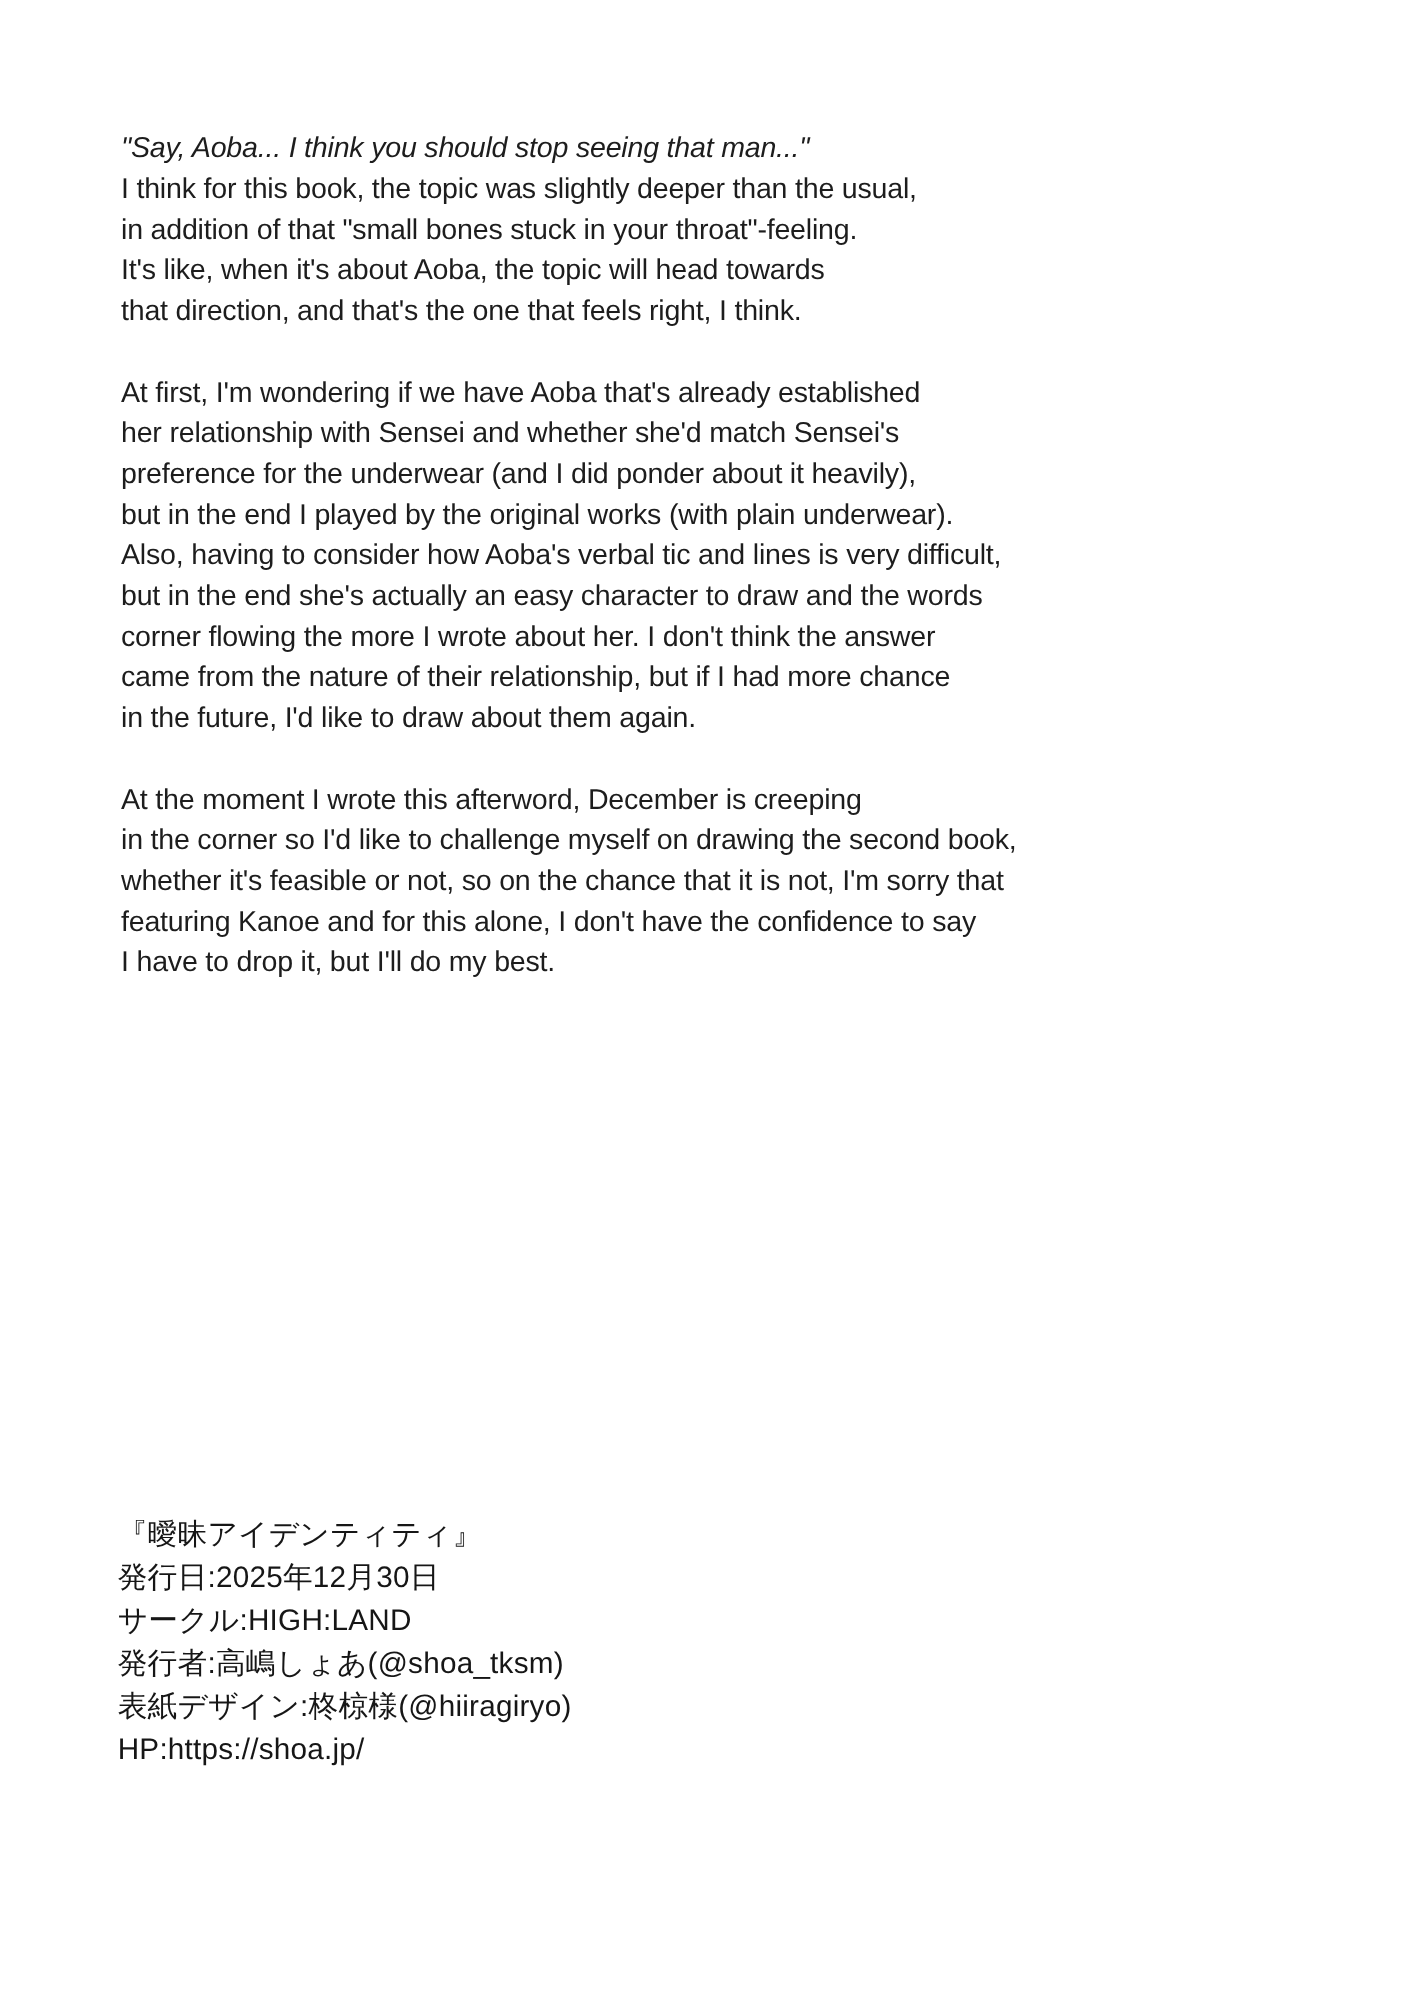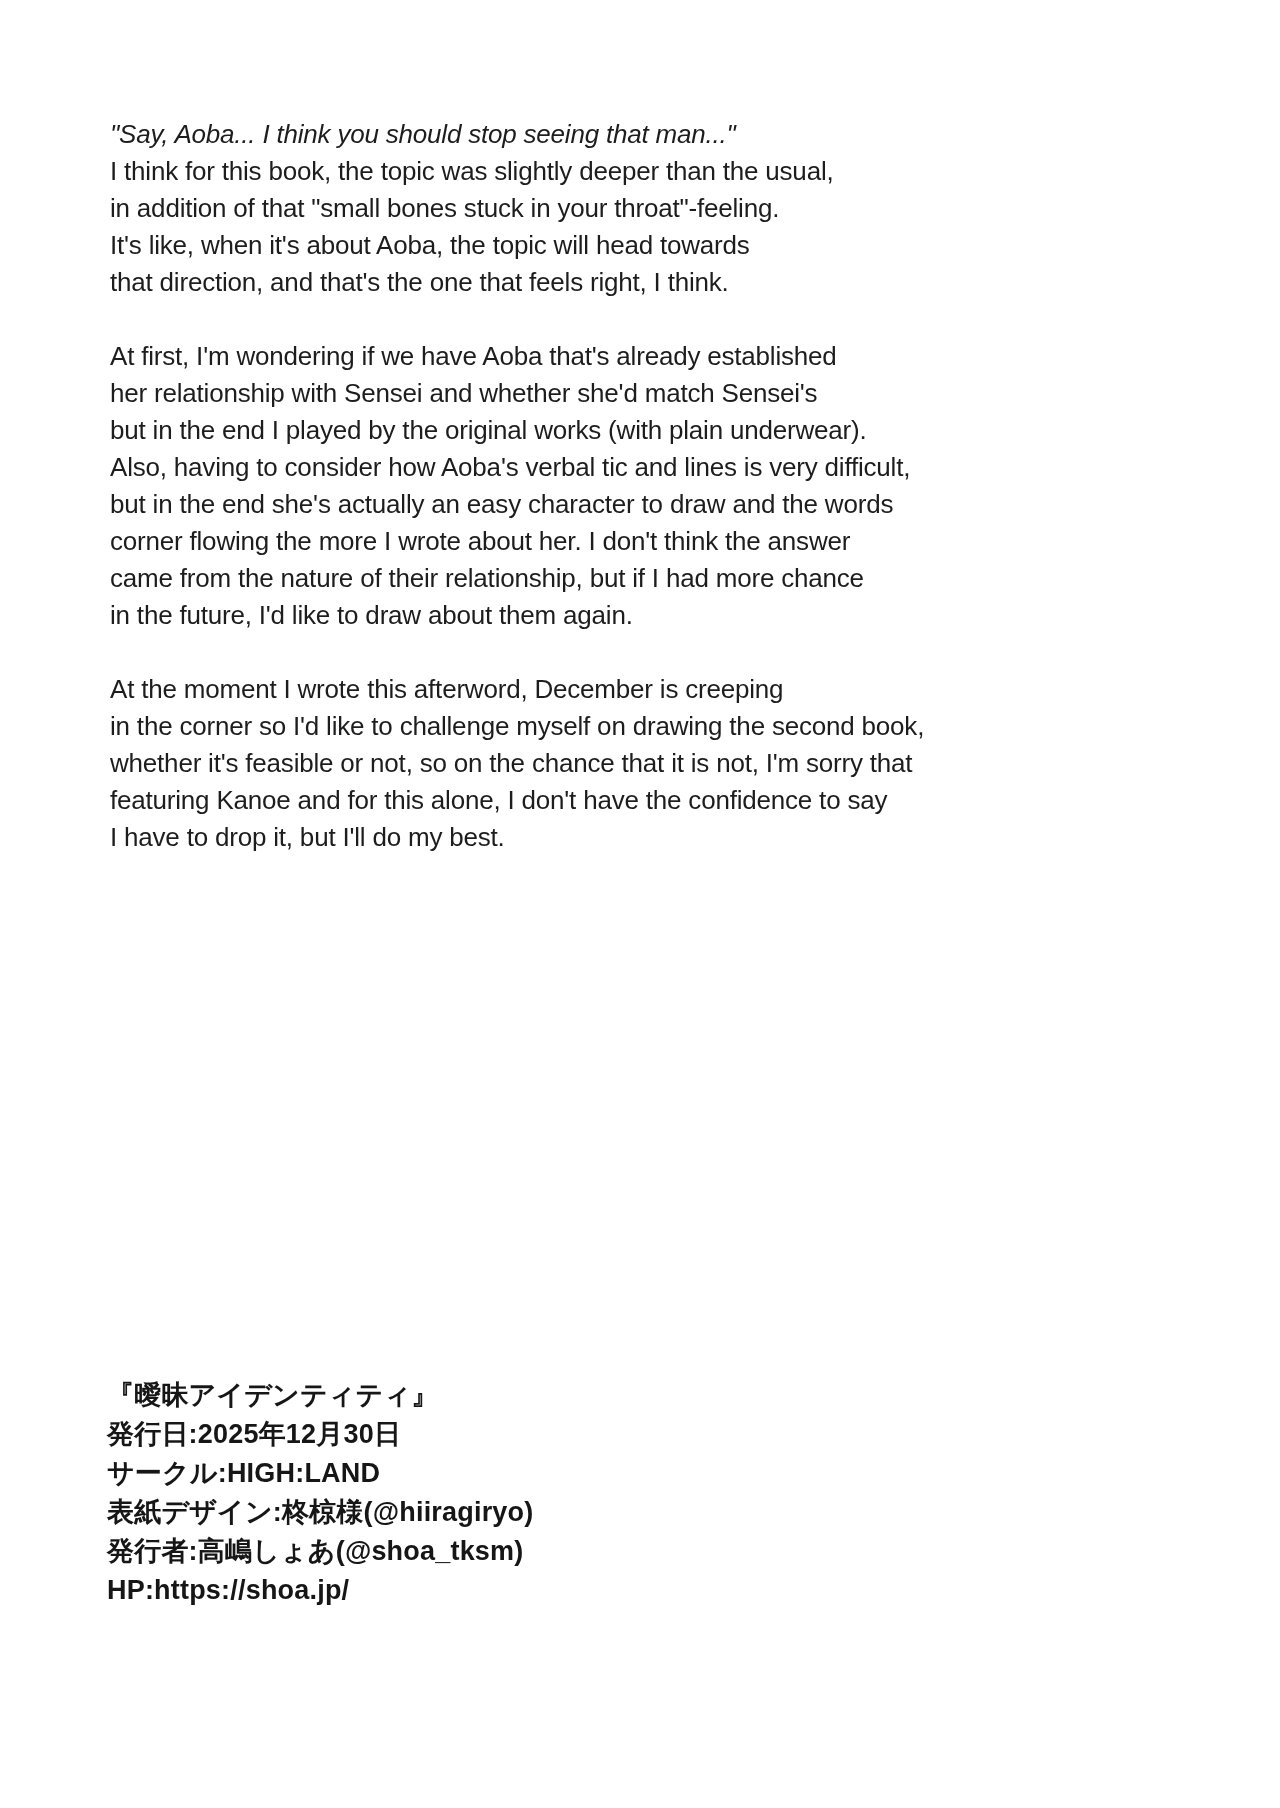--- a/index.html
+++ b/index.html
@@ -42,21 +42,21 @@
   .quote-line {
     font-style: italic;
   }
   .colophon {
     position: absolute;
     left: 107px;
     top: 1376px;
     color: #161616;
     font-size: 27px;
     line-height: 39px;
-    font-weight: 700;
+    font-weight: 400;
     letter-spacing: 0.2px;
   }
 </style>
 </head>
 <body>
 
 <div class="page">
 
   <div class="afterword">
 
@@ -64,20 +64,21 @@
       <div class="line quote-line">"Say, Aoba... I think you should stop seeing that man..."</div>
       <div class="line">I think for this book, the topic was slightly deeper than the usual,</div>
       <div class="line">in addition of that "small bones stuck in your throat"-feeling.</div>
       <div class="line">It's like, when it's about Aoba, the topic will head towards</div>
       <div class="line">that direction, and that's the one that feels right, I think.</div>
     </div>
 
     <div class="paragraph">
       <div class="line">At first, I'm wondering if we have Aoba that's already established</div>
       <div class="line">her relationship with Sensei and whether she'd match Sensei's</div>
+      <div class="line">preference for the underwear (and I did ponder about it heavily),</div>
       <div class="line">but in the end I played by the original works (with plain underwear).</div>
       <div class="line">Also, having to consider how Aoba's verbal tic and lines is very difficult,</div>
       <div class="line">but in the end she's actually an easy character to draw and the words</div>
       <div class="line">corner flowing the more I wrote about her. I don't think the answer</div>
       <div class="line">came from the nature of their relationship, but if I had more chance</div>
       <div class="line">in the future, I'd like to draw about them again.</div>
     </div>
 
     <div class="paragraph">
       <div class="line">At the moment I wrote this afterword, December is creeping</div>
@@ -86,18 +87,18 @@
       <div class="line">featuring Kanoe and for this alone, I don't have the confidence to say</div>
       <div class="line">I have to drop it, but I'll do my best.</div>
     </div>
 
   </div>
 
   <div class="colophon">
     <div class="line">『曖昧アイデンティティ』</div>
     <div class="line">発行日:2025年12月30日</div>
     <div class="line">サークル:HIGH:LAND</div>
+    <div class="line">発行者:高嶋しょあ(@shoa_tksm)</div>
     <div class="line">表紙デザイン:柊椋様(@hiiragiryo)</div>
-    <div class="line">発行者:高嶋しょあ(@shoa_tksm)</div>
     <div class="line">HP:https://shoa.jp/</div>
   </div>
 
 </div>
 
 </body></html>

